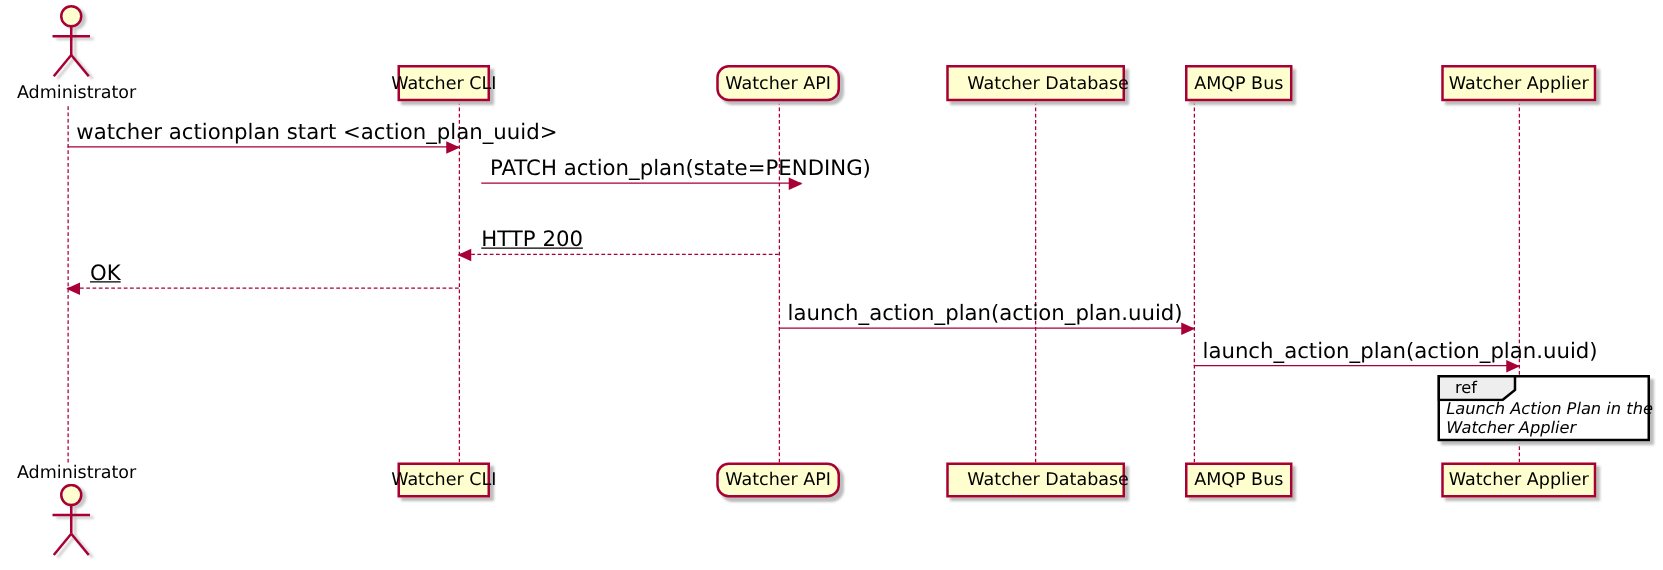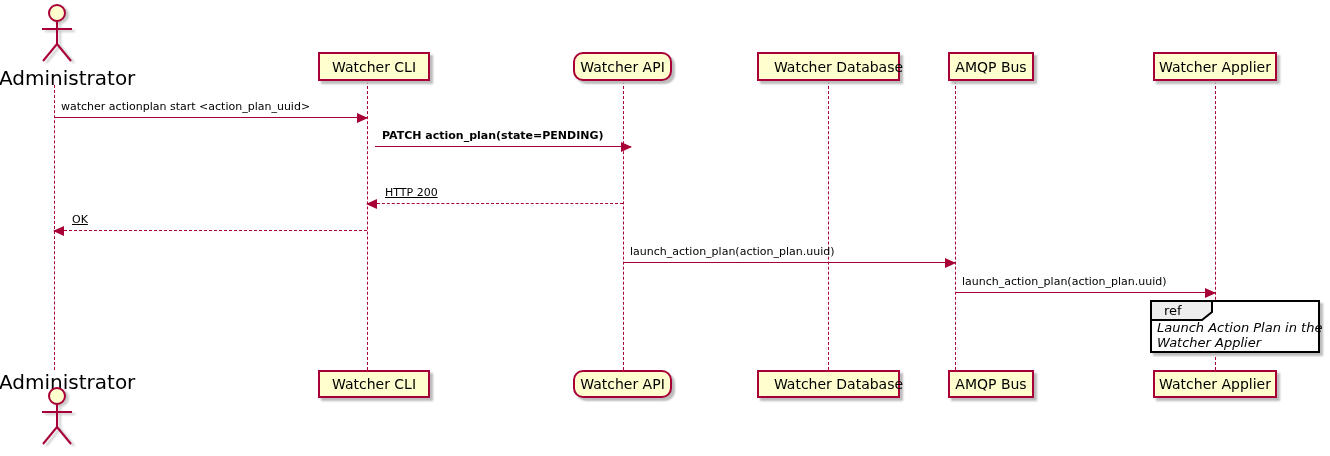--- a/index.html
+++ b/index.html
@@ -23,58 +23,58 @@
     box-sizing:border-box;
     height:29px;
     background:#FEFECE;
     border:2px solid #A80036;
     box-shadow:3px 3px 2px #bcbcbc;
     display:flex;align-items:center;justify-content:center;
     font-size:14px;
     white-space:nowrap;
   }
   .pbox.bottom{height:28px;}
-  .p-cli{left:318px;width:112px;}
+  .p-cli{left:318px;width:74px;}
   .p-api{left:573px;width:99px;border-radius:10px;}
   .p-db{left:757px;width:143px;padding-left:20px;}
   .p-amqp{left:912px;width:86px;margin-left:36px;}
   .p-applier{left:1153px;width:124px;}
   .row-top{top:52px;}
   .row-bottom{top:370px;}
   
   .actor-svg{position:absolute;left:39px;width:36px;height:58px;filter:drop-shadow(3px 2px 1px #c8c8c8);}
   .actor-top{top:4px;}
   .actor-bottom{top:387px;}
   .actor-label{
     position:absolute;left:-1px;width:110px;
-    text-align:center;font-size:20px;white-space:nowrap;
+    text-align:right;font-size:14px;white-space:nowrap;
   }
   .actor-label.top{top:66px;}
   .actor-label.bottom{top:370px;}
   
   .msg{position:absolute;height:22px;}
   .msg-line{position:absolute;left:0;right:0;bottom:0;border-bottom:1px solid #A80036;}
   .msg.dashed .msg-line{border-bottom:1px dashed #A80036;}
   .msg-label{
     position:absolute;bottom:4px;left:7px;
-    font-size:11px;white-space:nowrap;line-height:15px;
+    font-size:17px;white-space:nowrap;line-height:15px;
   }
   .msg.to-left .msg-label{left:18px;text-decoration:underline;}
   .arrow-r{
     position:absolute;right:-1px;bottom:-5px;width:0;height:0;
     border-top:5px solid transparent;border-bottom:5px solid transparent;
     border-left:11px solid #A80036;
   }
   .arrow-l{
     position:absolute;left:-1px;bottom:-5px;width:0;height:0;
     border-top:5px solid transparent;border-bottom:5px solid transparent;
     border-right:11px solid #A80036;
   }
   .m1{left:54px;top:96px;width:313px;}
-  .m2{left:375px;top:125px;width:256px;font-weight:bold;}
+  .m2{left:385px;top:125px;width:256px;}
   .m3{left:623px;top:154px;width:205px;}
   .m4{left:367px;top:182px;width:256px;}
   .m5{left:54px;top:209px;width:313px;}
   .m6{left:623px;top:241px;width:332px;}
   .m7{left:955px;top:271px;width:260px;}
   
   .refbox{
     position:absolute;left:1150px;top:300px;width:170px;height:53px;
     box-sizing:border-box;
     background:#ffffff;border:2px solid #000000;

